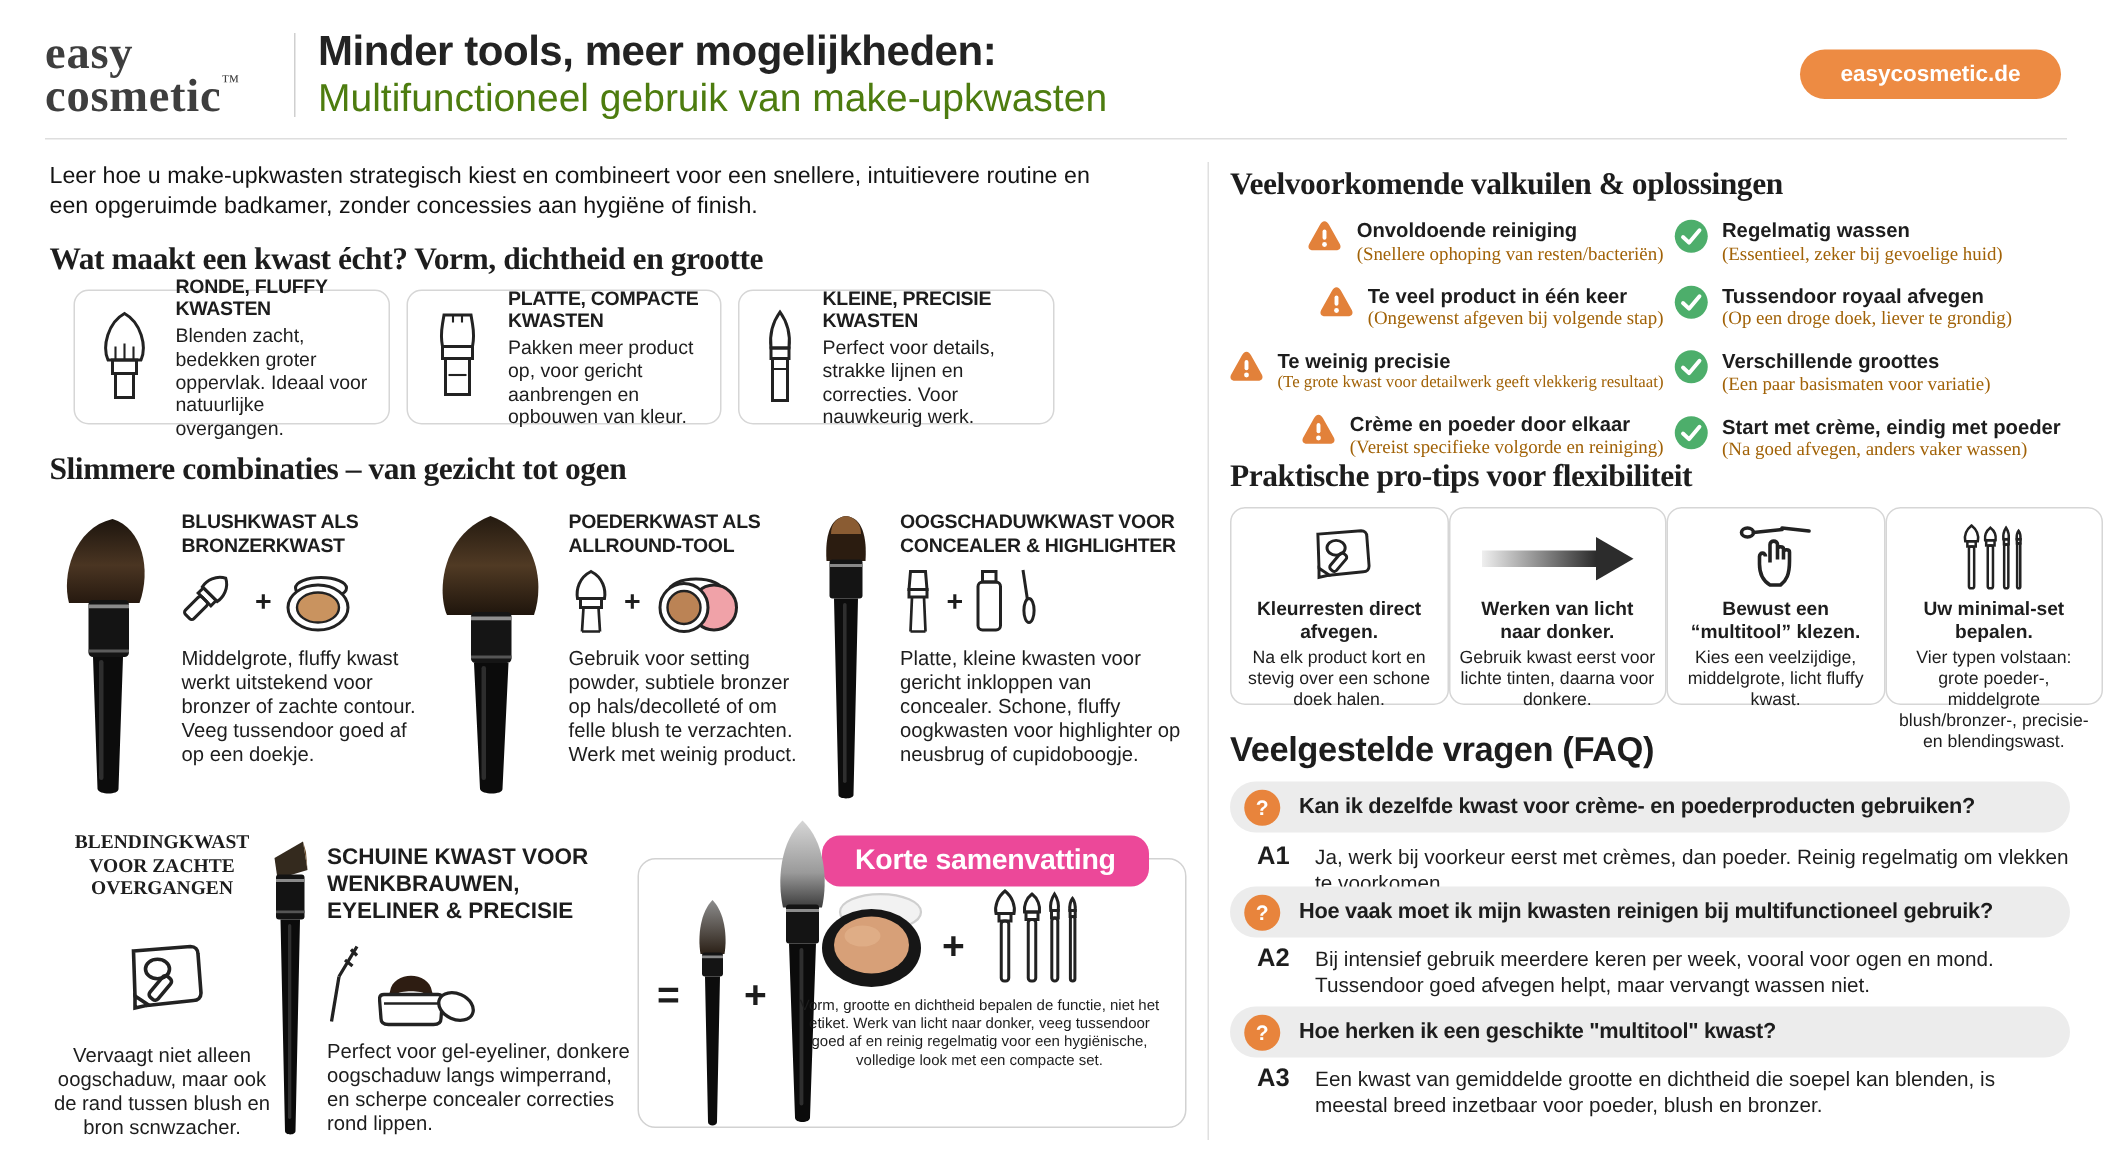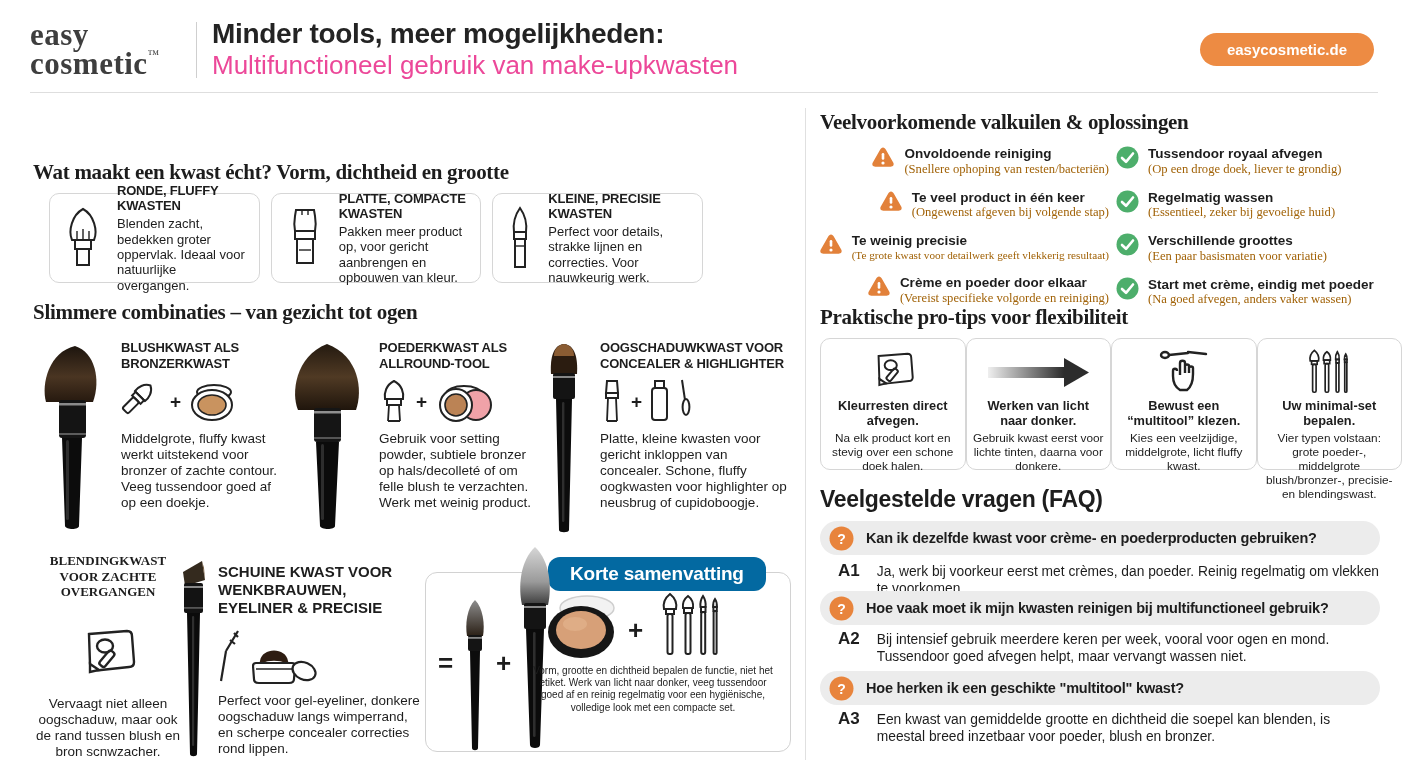--- a/index.html
+++ b/index.html
@@ -7,21 +7,21 @@
         color:#1d1d1d;font-family:"Liberation Sans",sans-serif;}
   .abs{position:absolute;}
 
   
   .logo{left:30px;top:20px;font-family:"Liberation Serif",serif;font-weight:700;
         font-size:31px;line-height:.94;color:#3e3e3e;letter-spacing:.5px;}
   .logo .tm{font-size:12px;vertical-align:top;font-weight:400;}
   .logo-div{left:196px;top:22px;width:1px;height:56px;background:#cfcfcf;}
   .title-wrap{left:212px;top:17px;}
   .title-bold{font-size:28px;font-weight:bold;letter-spacing:-.3px;color:#232323;line-height:1.2;}
-  .title-reg{font-size:26px;font-weight:400;color:#ec4899;line-height:1.15;}
+  .title-reg{font-size:26px;font-weight:400;color:#4d7c0f;line-height:1.15;}
   .site-btn{right:34px;top:33px;background:#ed8b43;color:#fff;font-weight:bold;font-size:15px;
             padding:8px 27px;border-radius:18px;border:none;cursor:pointer;}
   .hrule{left:30px;top:92px;width:1348px;height:1px;background:#dedede;}
   .vdivider{left:805px;top:108px;width:1px;height:652px;background:#e0e0e0;}
 
   
   .h2{font-size:21px;font-weight:bold;letter-spacing:-.3px;font-family:Liberation Serif, serif;}
   .h2-big{font-size:23px;font-weight:bold;letter-spacing:-.3px;}
   .intro{left:33px;top:108px;width:705px;font-size:15.5px;line-height:1.32;color:#141414;}
 
@@ -40,21 +40,21 @@
   .plus{font-size:19px;font-weight:bold;}
 
   
   .colA{left:33px;top:553px;width:150px;text-align:center;}
   .colA .ttl{font-size:13px;font-weight:bold;line-height:1.2;font-family:Liberation Serif, serif;}
   .colA .bdy{font-size:13.5px;line-height:1.2;margin-top:12px;}
   .colB{left:218px;top:563px;width:202px;}
   .colB .ttl{font-size:15px;font-weight:bold;line-height:1.2;}
   .colB .bdy{font-size:13.5px;line-height:1.18;margin-top:8px;}
   .summary-card{left:425px;top:572px;width:364px;height:178px;border:1px solid #d2d2d2;border-radius:12px;background:#fff;}
-  .summary-pill{left:548px;top:557px;background:#0369a1;color:#fff;font-weight:bold;font-size:19px;
+  .summary-pill{left:548px;top:557px;background:#ec4899;color:#fff;font-weight:bold;font-size:19px;
                 padding:6px 22px;border-radius:12px;letter-spacing:-.2px;}
   .summary-body{left:528px;top:665px;width:250px;text-align:center;font-size:10px;line-height:1.22;}
   .big-symbol{font-size:26px;font-weight:bold;}
 
   
   .pit-item{display:flex;gap:9px;align-items:flex-start;}
   .pit-item .ttl{font-size:13.5px;font-weight:bold;line-height:1.15;}
   .pit-item .sub{font-size:12.6px;line-height:1.2;color:#a16207;font-family:Liberation Serif, serif;}
 
   
@@ -86,20 +86,21 @@
   </div>
   <div class="abs logo-div"></div>
   <div class="abs title-wrap">
     <div class="title-bold">Minder tools, meer mogelijkheden:</div>
     <div class="title-reg">Multifunctioneel gebruik van make-upkwasten</div>
   </div>
   <button class="abs site-btn">easycosmetic.de</button>
   <div class="abs hrule"></div>
   <div class="abs vdivider"></div>
 
+  <div class="abs intro">Leer hoe u make-upkwasten strategisch kiest en combineert voor een snellere, intuitievere routine en een opgeruimde badkamer, zonder concessies aan hygiëne of finish.</div>
 
   <div class="abs h2" style="left:33px;top:160px;">Wat maakt een kwast écht? Vorm, dichtheid en grootte</div>
 
   <div class="abs cards-row">
     <div class="shape-card">
       <span>
         <svg width="42" height="64" viewBox="0 0 42 64" fill="none" stroke="#222" stroke-width="2">
           <path d="M21 3 C10 9 6 25 10 34 L32 34 C36 25 32 9 21 3 Z"></path>
           <path d="M15 25 V34 M21 23 V34 M27 25 V34" stroke-width="1.4"></path>
           <rect x="13" y="34" width="16" height="9"></rect>
@@ -434,34 +435,34 @@
 
   <div class="abs" style="left:1116px;top:146px;width:286px;display:flex;flex-direction:column;gap:13px;">
     <div class="pit-item">
       <span>
         <svg width="23" height="23" viewBox="0 0 23 23">
             <circle cx="11.5" cy="11.5" r="11" fill="#4dae6b"></circle>
             <path d="M6 12 L10 15.8 L17 7.5" stroke="#fff" stroke-width="2.6" fill="none" stroke-linecap="round" stroke-linejoin="round"></path>
           </svg>
       </span>
       <div>
-          <div class="ttl">Tussendoor royaal afvegen</div>
-          <div class="sub">(Op een droge doek, liever te grondig)</div>
+          <div class="ttl">Regelmatig wassen</div>
+          <div class="sub">(Essentieel, zeker bij gevoelige huid)</div>
         </div>
     </div>
     <div class="pit-item">
       <span>
         <svg width="23" height="23" viewBox="0 0 23 23">
             <circle cx="11.5" cy="11.5" r="11" fill="#4dae6b"></circle>
             <path d="M6 12 L10 15.8 L17 7.5" stroke="#fff" stroke-width="2.6" fill="none" stroke-linecap="round" stroke-linejoin="round"></path>
           </svg>
       </span>
       <div>
-          <div class="ttl">Regelmatig wassen</div>
-          <div class="sub">(Essentieel, zeker bij gevoelige huid)</div>
+          <div class="ttl">Tussendoor royaal afvegen</div>
+          <div class="sub">(Op een droge doek, liever te grondig)</div>
         </div>
     </div>
     <div class="pit-item">
       <span>
         <svg width="23" height="23" viewBox="0 0 23 23">
             <circle cx="11.5" cy="11.5" r="11" fill="#4dae6b"></circle>
             <path d="M6 12 L10 15.8 L17 7.5" stroke="#fff" stroke-width="2.6" fill="none" stroke-linecap="round" stroke-linejoin="round"></path>
           </svg>
       </span>
       <div>

